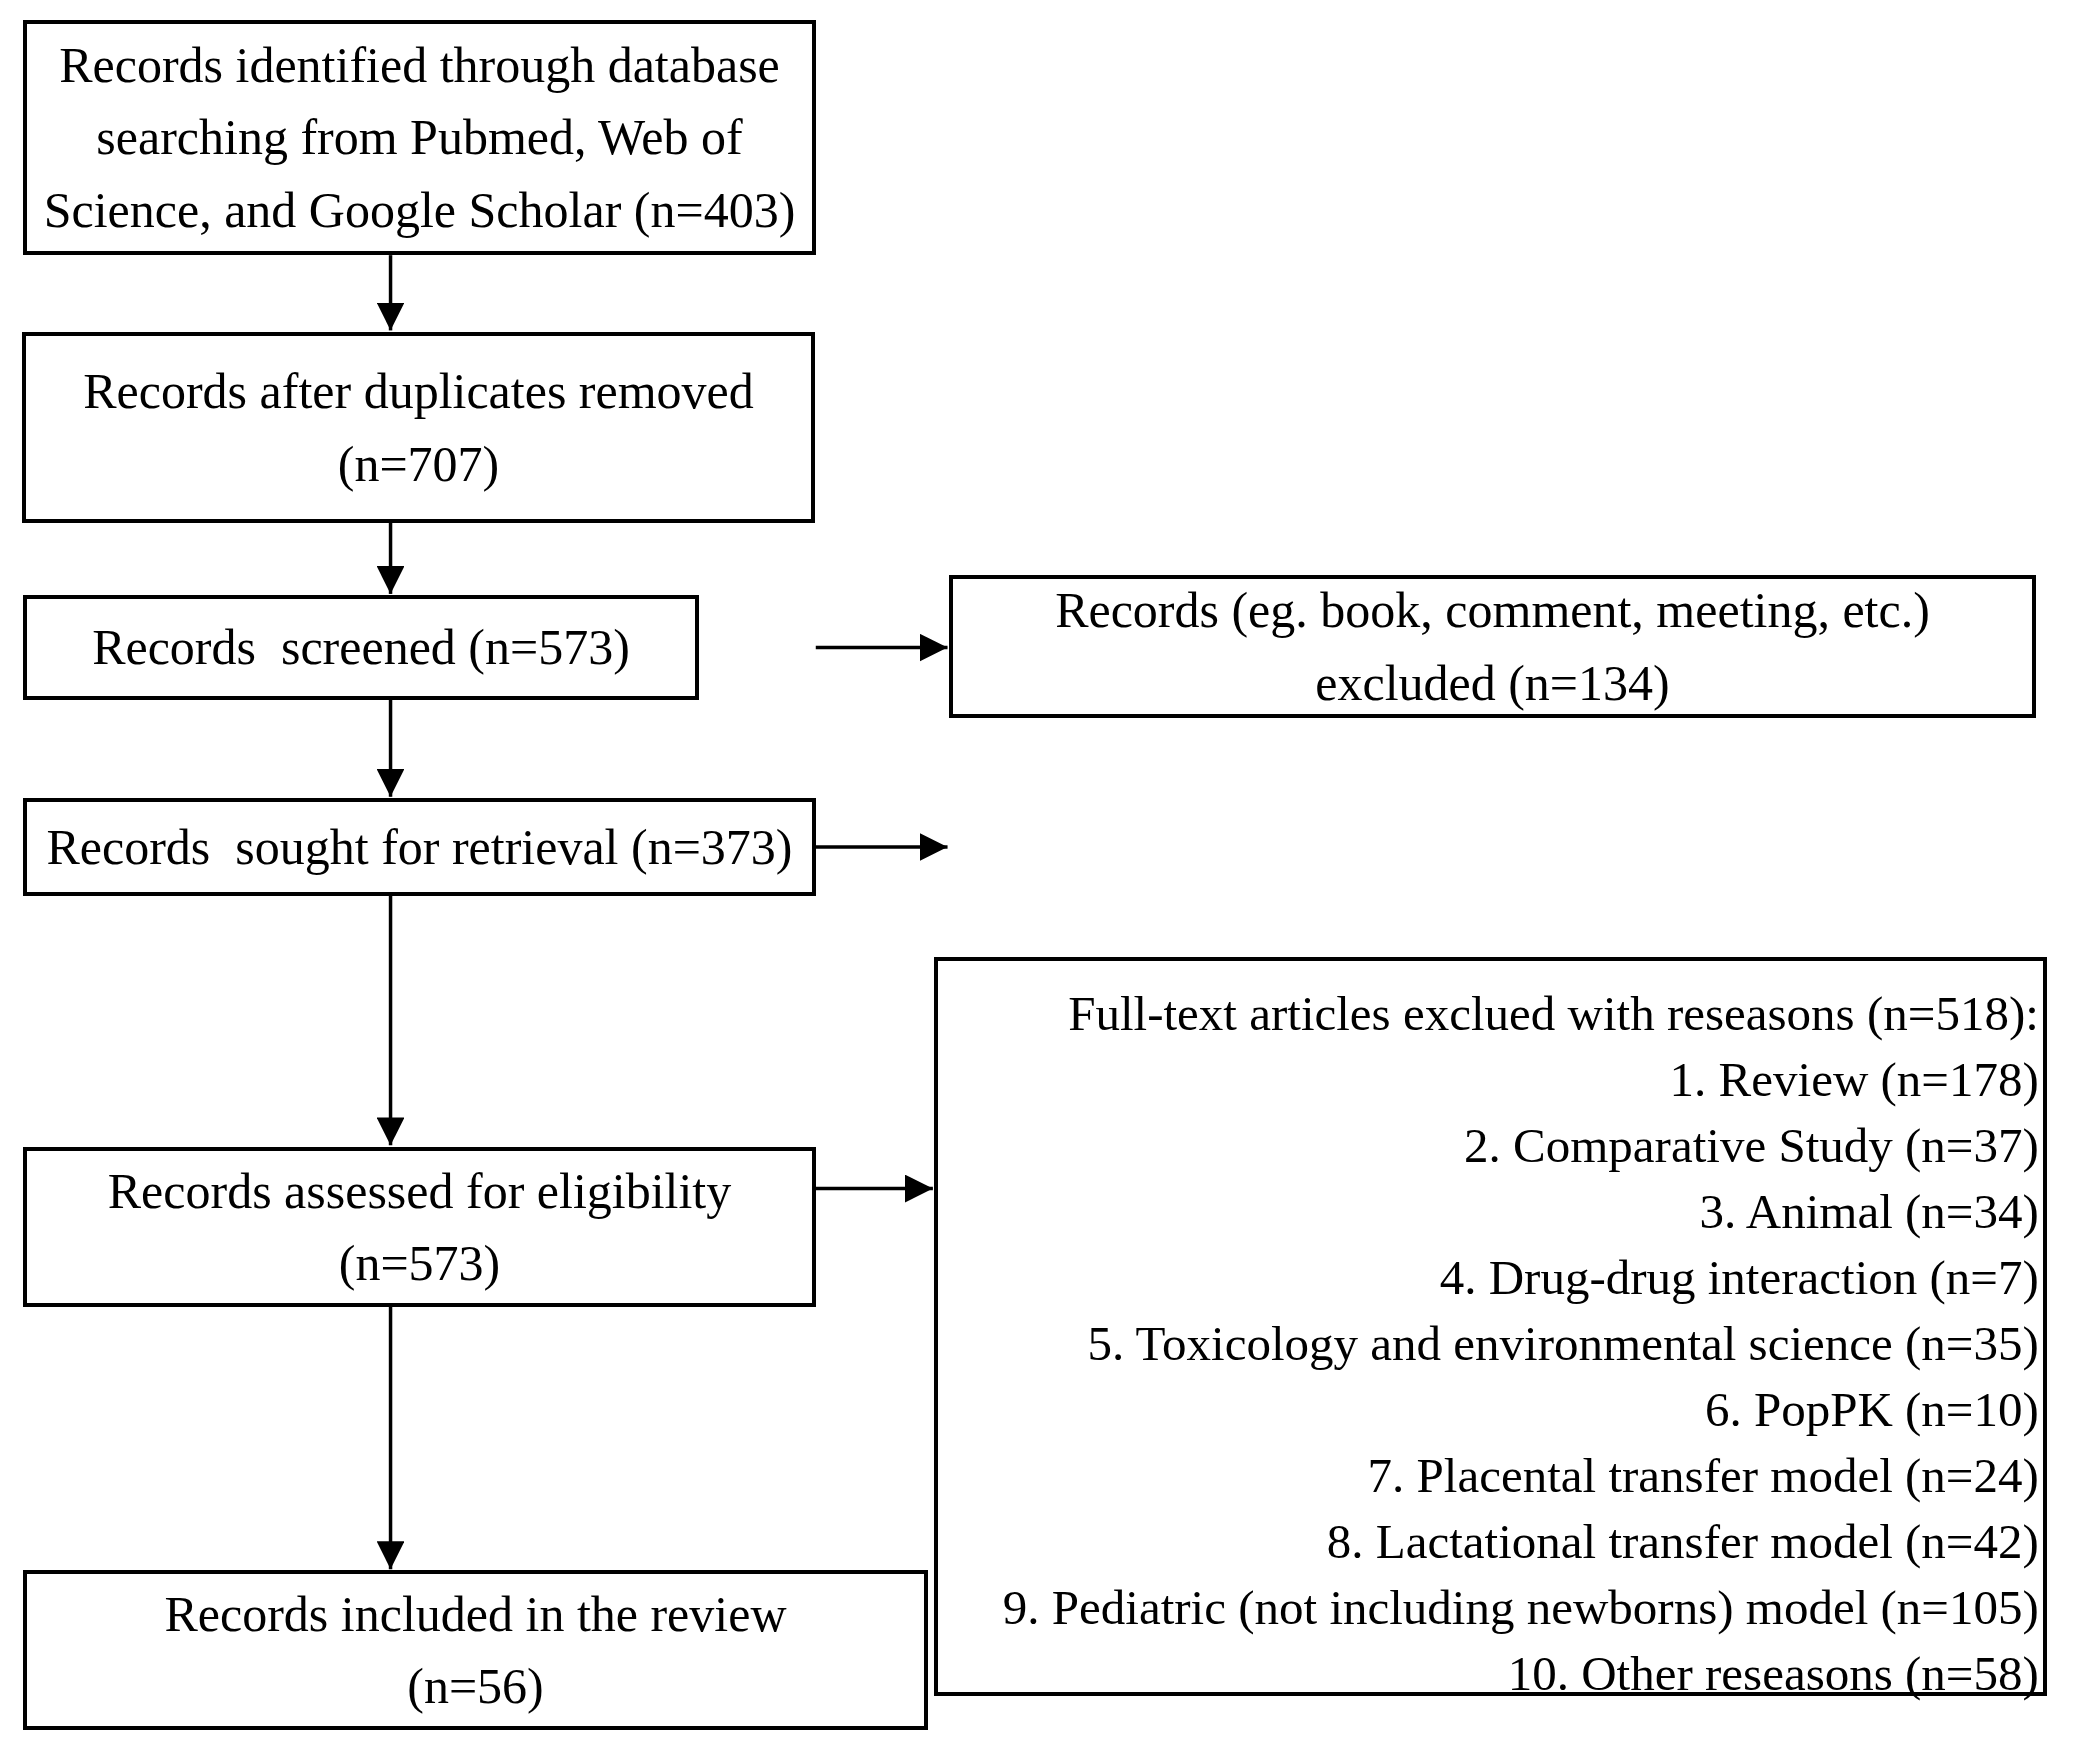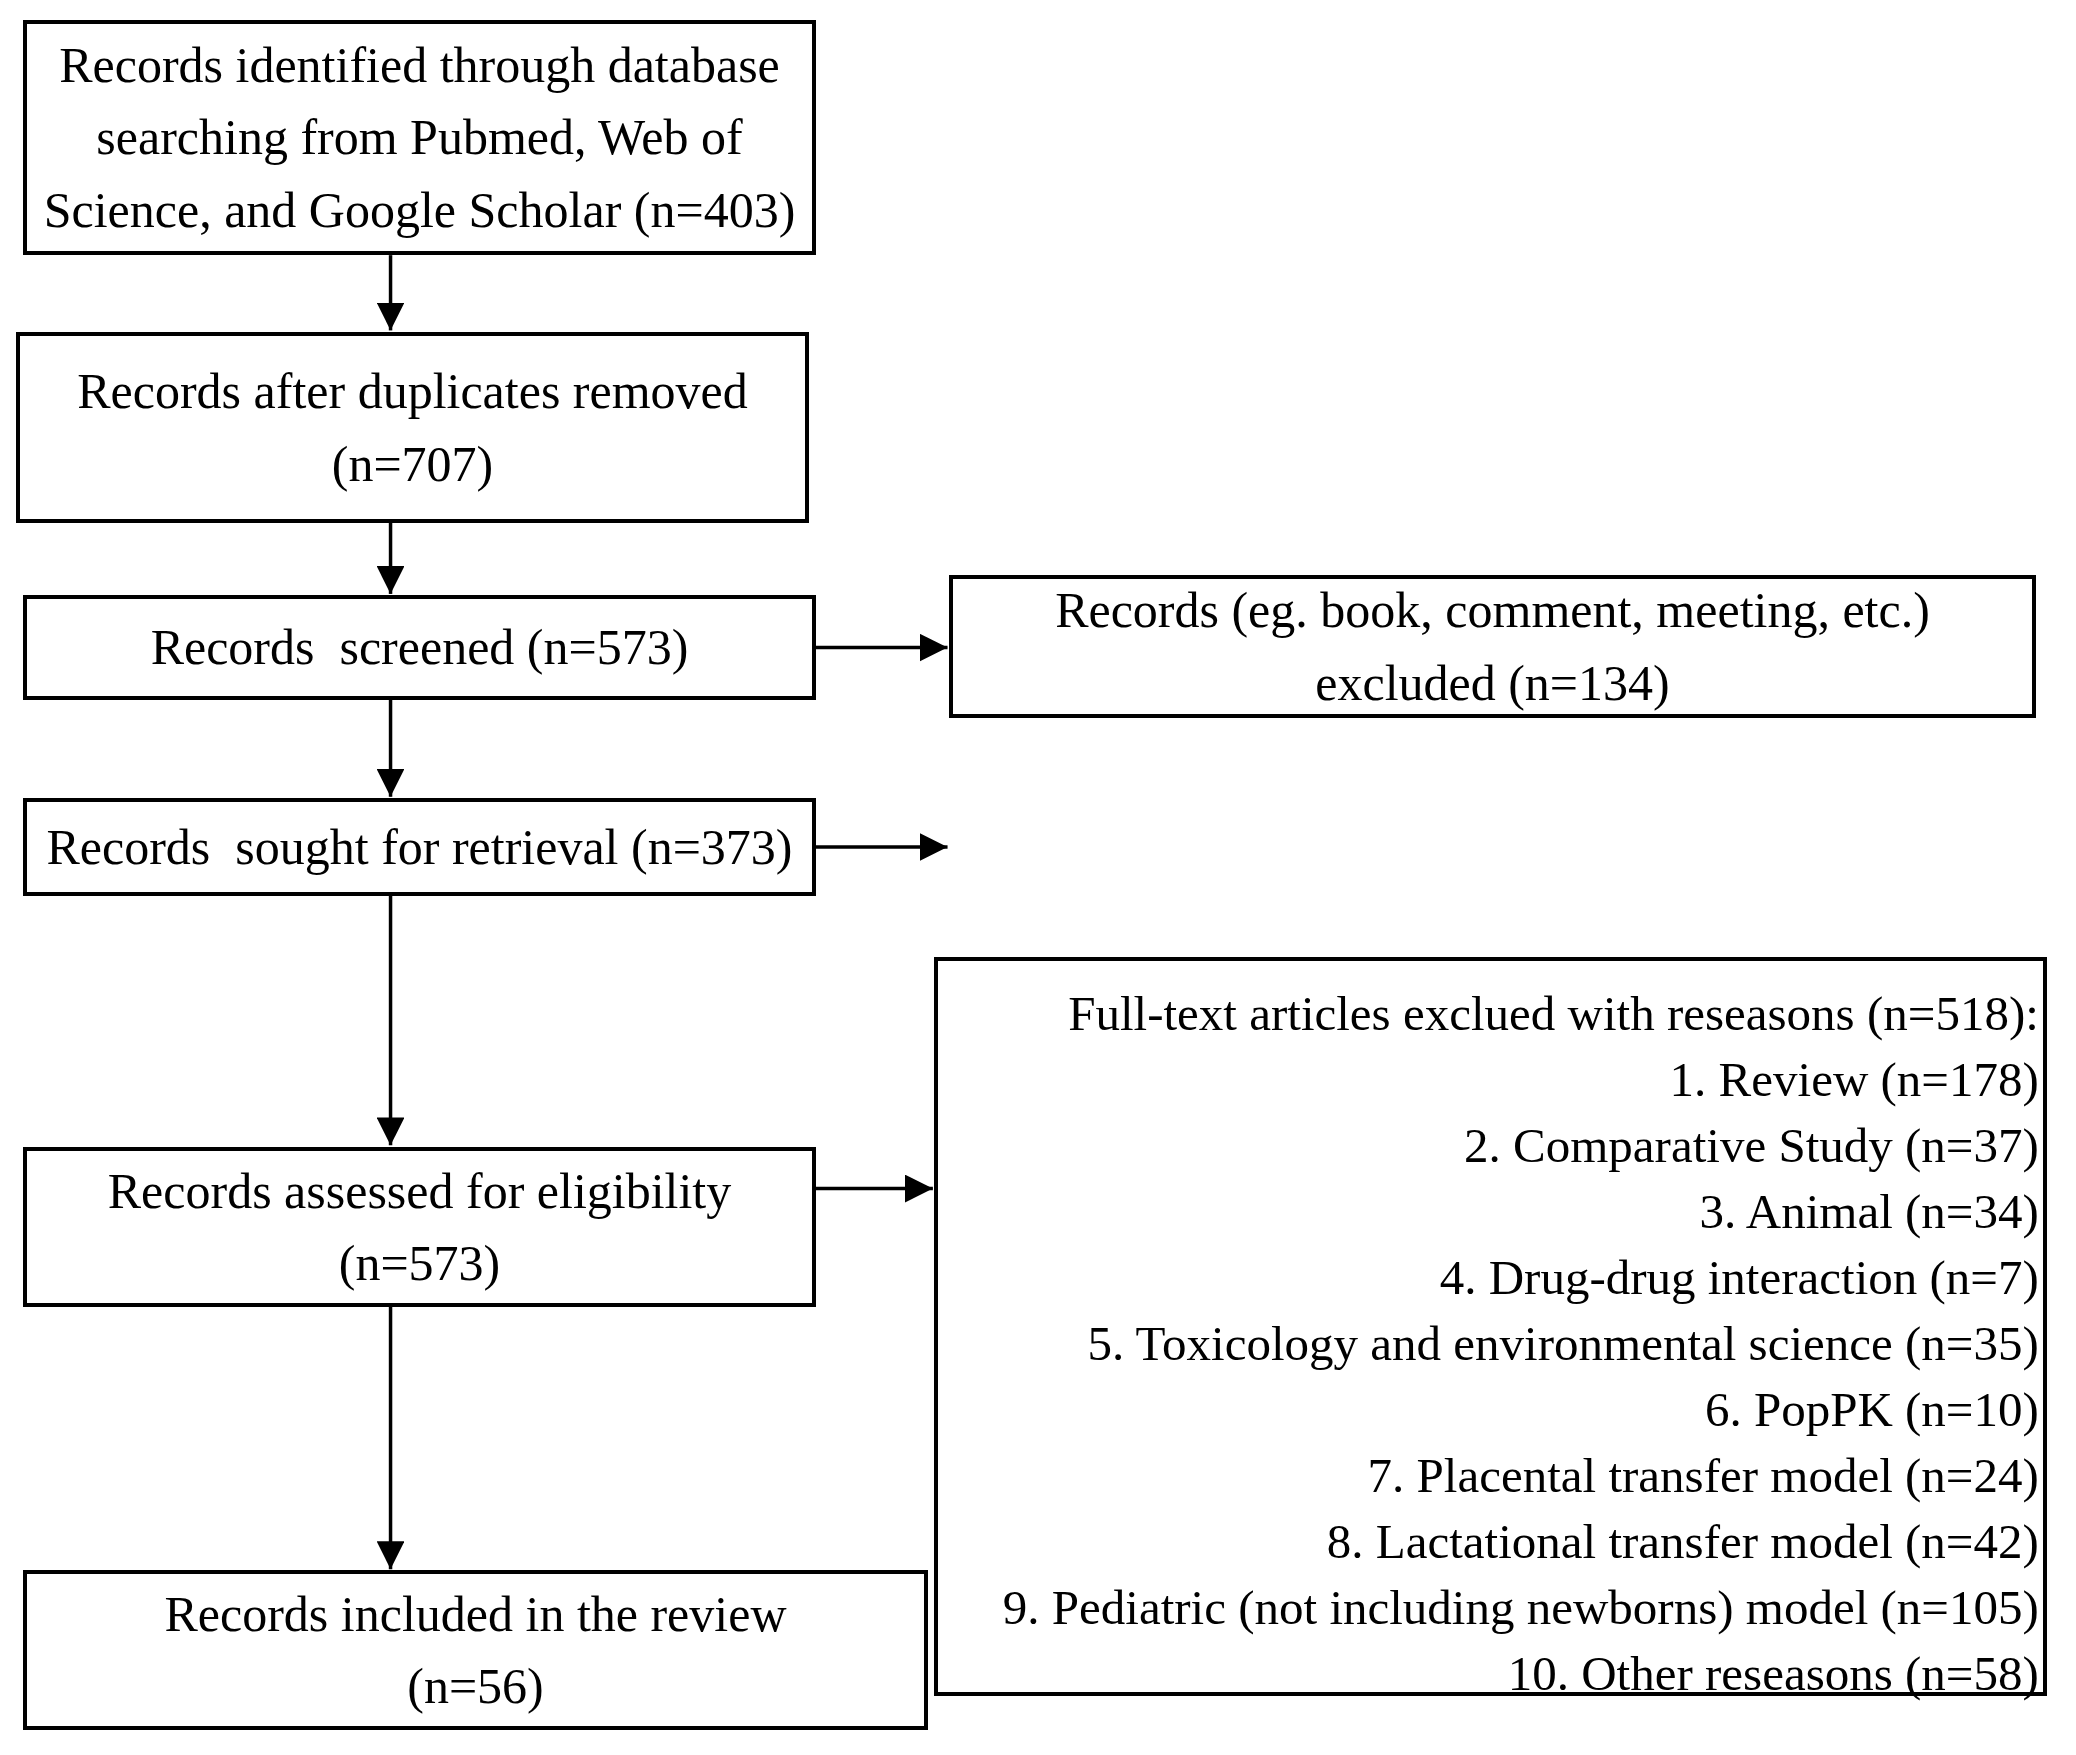--- a/index.html
+++ b/index.html
@@ -30,22 +30,22 @@
     box-sizing: border-box;
     display: flex;
     align-items: center;
     justify-content: center;
     text-align: center;
     white-space: pre-wrap;
     font-size: 50px;
     line-height: 1.45;
   }
   .b-identified   { left: 23px;   top: 20px;   width: 793px; height: 235px; }
-  .b-duplicates   { left: 16px;   top: 332px;  width: 793px; height: 191px; }
-  .b-screened     { left: 23px;   top: 595px;  width: 793px; height: 105px; }
+  .b-duplicates   { left: 22px;   top: 332px;  width: 793px; height: 191px; }
+  .b-screened     { left: 23px;   top: 595px;  width: 676px; height: 105px; }
   .b-excluded     { left: 949px; top: 575px;  width: 1087px; height: 143px; }
   .b-sought       { left: 23px;   top: 798px; width: 793px; height: 98px; }
   .b-notretrieved { left: 949px; top: 802px; width: 682px;  height: 89px; }
   .b-assessed     { left: 23px;   top: 1147px; width: 793px; height: 160px; }
   .b-included     { left: 23px;   top: 1570px; width: 905px; height: 160px; }
 
   .b-fulltext {
     left: 934px;
     top: 957px;
     width: 1113px;

